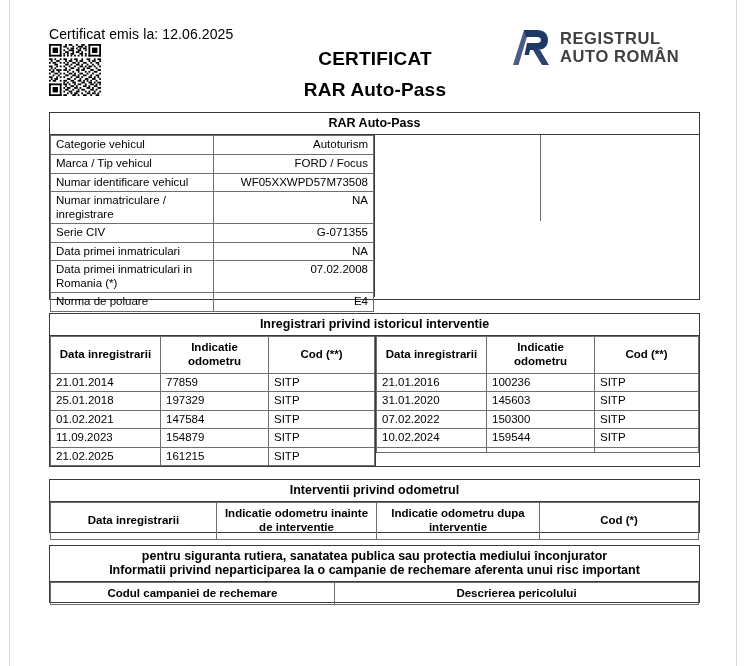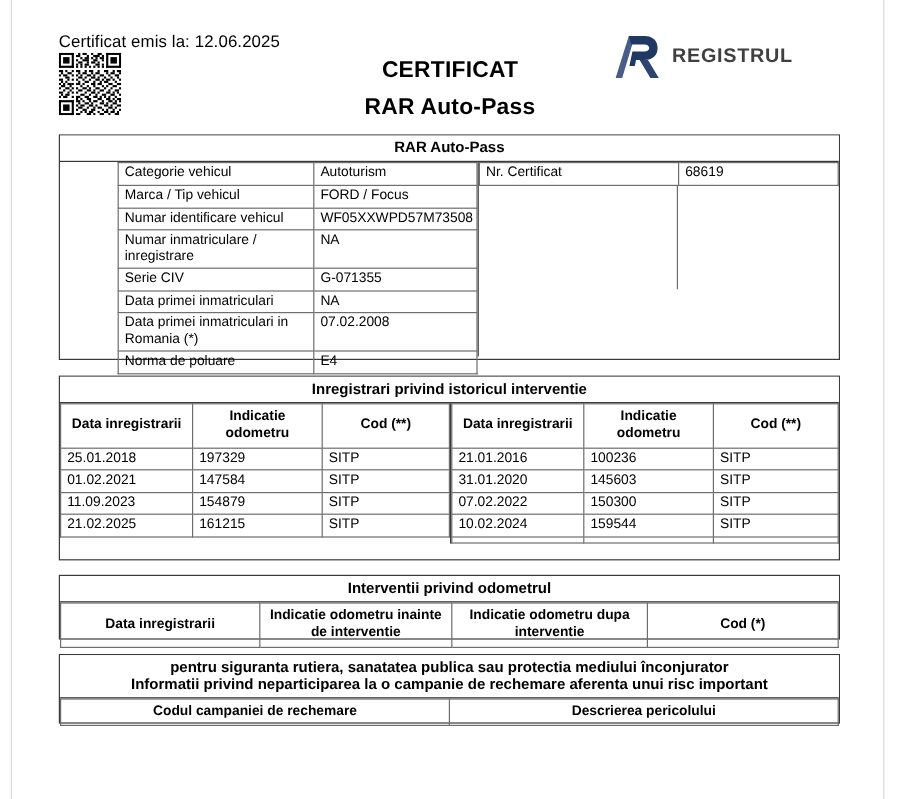--- a/index.html
+++ b/index.html
@@ -126,26 +126,26 @@
     font-weight: normal;
     line-height: 1.18;
   }
   table.grid th {
     font-weight: bold;
     text-align: center;
     vertical-align: middle;
     font-size: 11.5px;
     padding: 4px 3px;
   }
-  .val { font-weight: bold; }
+  .val { text-align: right; font-weight: bold; }
   .lbl { text-align: left; }
 
   
   #info-block { left: 49px; top: 112px; width: 651px; height: 188px; }
-  #info-wrap { display: flex; width: 100%; height: 162px; padding-left: 48px; }
+  #info-wrap { display: flex; width: 100%; height: 162px; }
   #info-left  { width: 325px; border-right: 1px solid #3a3a3a; }
   #info-right { width: 324px; }
 
   #info-left table.grid td.lbl  { width: 163px; }
   #info-right table.grid td.lbl { width: 166px; }
 
   #info-right table.grid tr.last td { border-bottom: 2px solid #222; }
   #info-right .filler { height: 86px; display: flex; }
   #info-right .filler .c1 { width: 166px; border-right: 1px solid #6e6e6e; }
   #info-right .filler .c2 { flex: 1; }
@@ -159,21 +159,21 @@
   .hist-odo  { width: 108px; }
 
   
   #interv-block { left: 49px; top: 479px; width: 651px; height: 54px; }
   #interv-block th.c1 { width: 166px; }
   #interv-block th.c2 { width: 160px; }
   #interv-block th.c3 { width: 163px; }
 
   
   #recall-block { left: 49px; top: 545px; width: 651px; height: 58px; }
-  #recall-block th.r1 { width: 324px; margin-top: 34px; }
+  #recall-block th.r1 { width: 284px; margin-top: 34px; }
 </style>
 </head>
 <body>
 
 <div id="page">
 
   <div class="gutter left"></div>
   <div class="gutter right"></div>
 
   <div class="header">
@@ -418,20 +418,21 @@
 
     <div class="logo">
       <svg class="logo-mark" viewBox="0 0 44 44">
         <path d="M4 40 L15 5 L20 5 L9.5 40 Z" fill="#4a5d86"></path>
         <path d="M15 5 L28 5 C35 5 39 9 39 15 C39 21 35 25 28 25 L21 25 L20 30 L15.5 30 L18 18 L28 18
                  C30.5 18 32 16.8 32 15 C32 13.2 30.5 12 28 12 L17 12 Z" fill="#1f3864"></path>
         <path d="M24 25 L31 25 L40 40 L33 40 Z" fill="#2e4470"></path>
       </svg>
       <div class="logo-text">
         <span>REGISTRUL</span>
+        <span>AUTO ROMÂN</span>
       </div>
     </div>
   </div>
 
   <div class="block" id="info-block">
     <div class="band">RAR Auto-Pass</div>
 
     <div id="info-wrap">
       <div id="info-left">
         <table class="grid">
@@ -468,24 +469,20 @@
                 <td class="lbl">Norma de poluare</td>
                 <td class="val">E4</td>
               </tr>
             </tbody>
         </table>
       </div>
 
       <div id="info-right">
         <table class="grid">
           <tbody>
-              <tr>
-                <td class="lbl">Nr. Certificat</td>
-                <td class="val">68619</td>
-              </tr>
             </tbody>
         </table>
         <div class="filler">
           <div class="c1"></div>
             <div class="c2"></div>
         </div>
       </div>
     </div>
   </div>
 
@@ -496,20 +493,25 @@
       <div id="hist-left">
         <table class="grid">
           <thead>
               <tr>
                 <th class="hist-date">Data inregistrarii</th>
                 <th class="hist-odo">Indicatie odometru</th>
                 <th>Cod (**)</th>
               </tr>
             </thead>
           <tbody>
+              <tr>
+                <td>21.01.2014</td>
+                <td>77859</td>
+                <td>SITP</td>
+              </tr>
               <tr>
                 <td>25.01.2018</td>
                 <td>197329</td>
                 <td>SITP</td>
               </tr>
               <tr>
                 <td>01.02.2021</td>
                 <td>147584</td>
                 <td>SITP</td>
               </tr>

